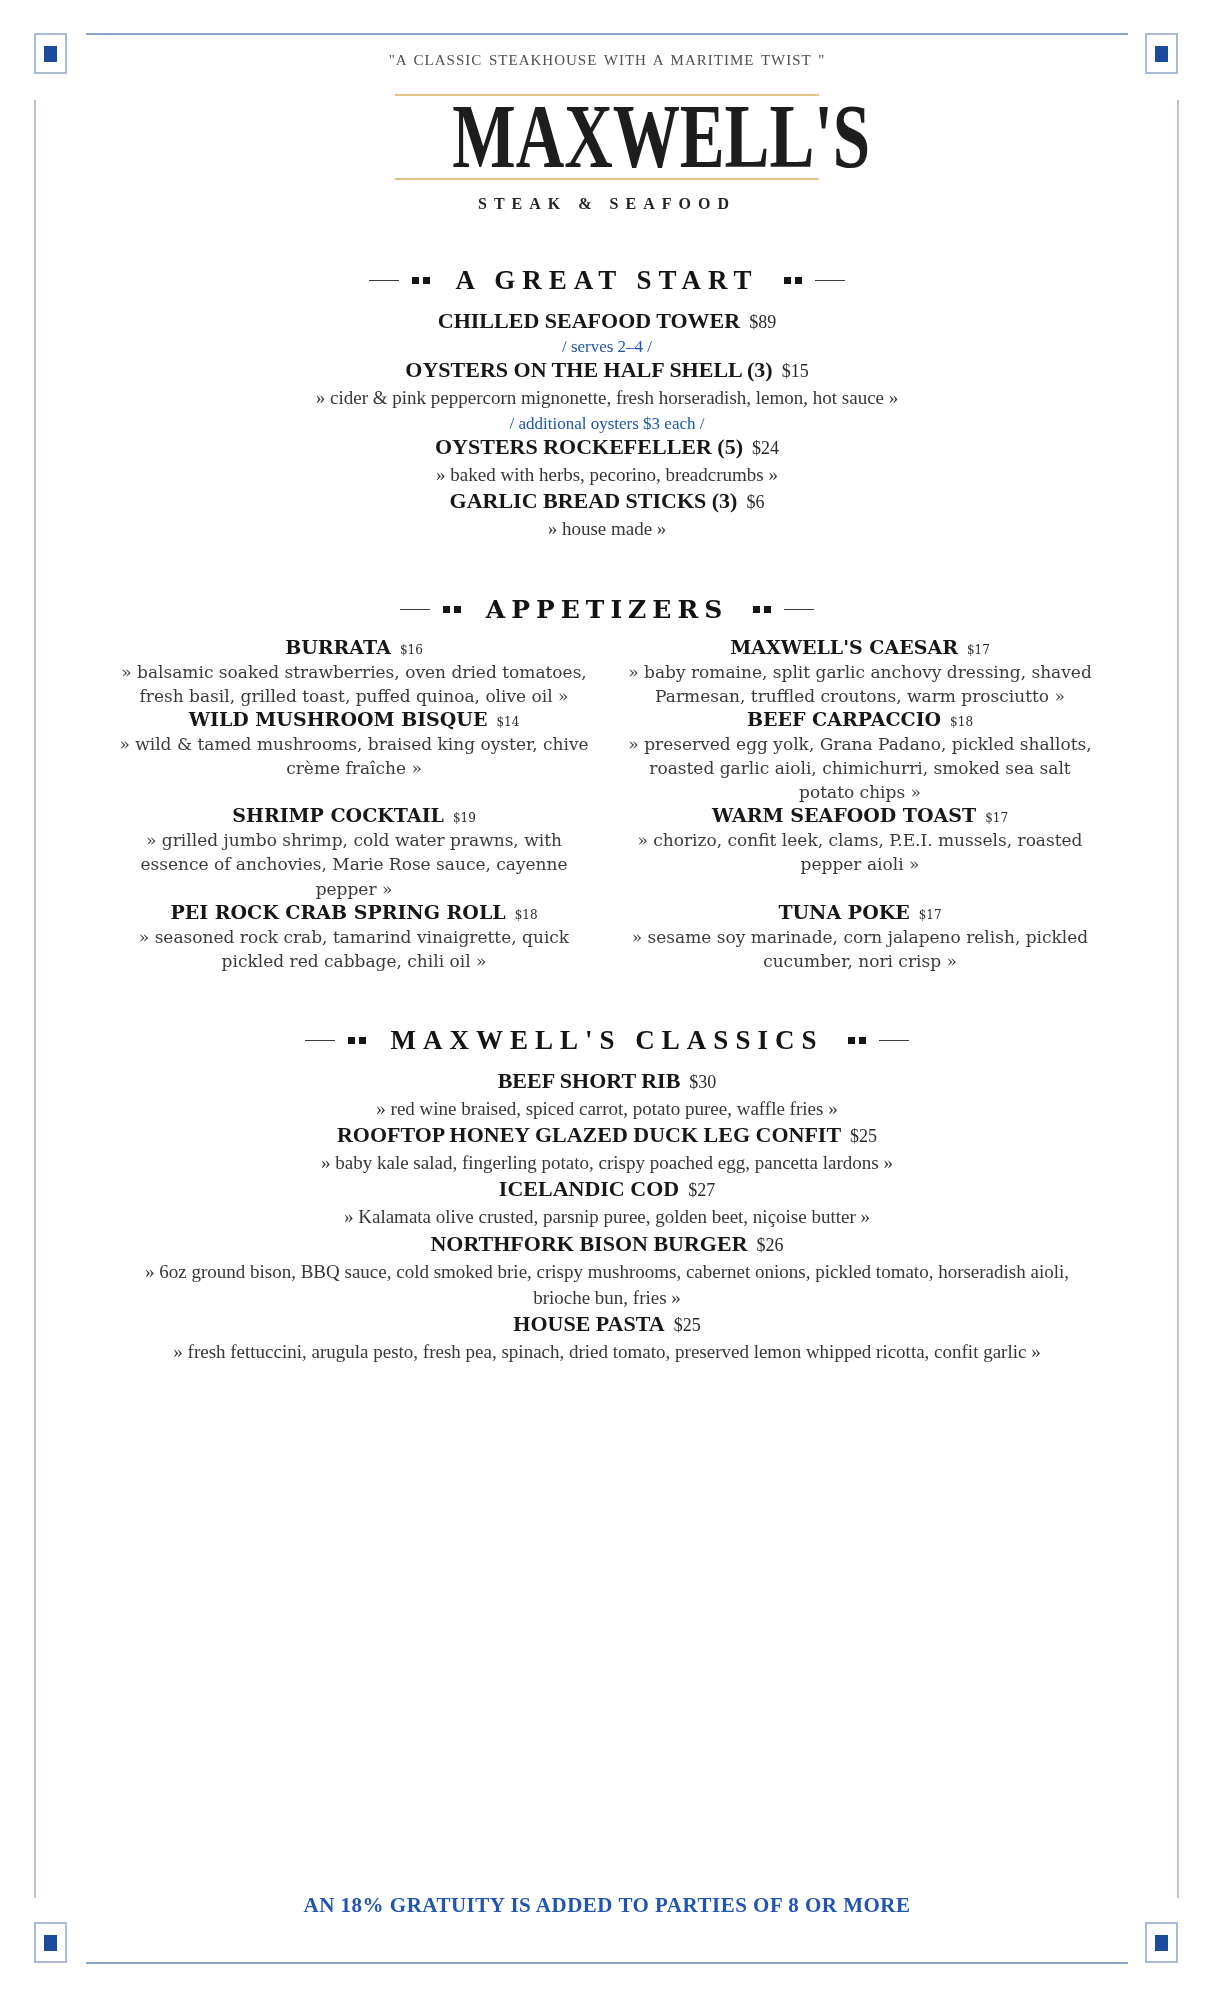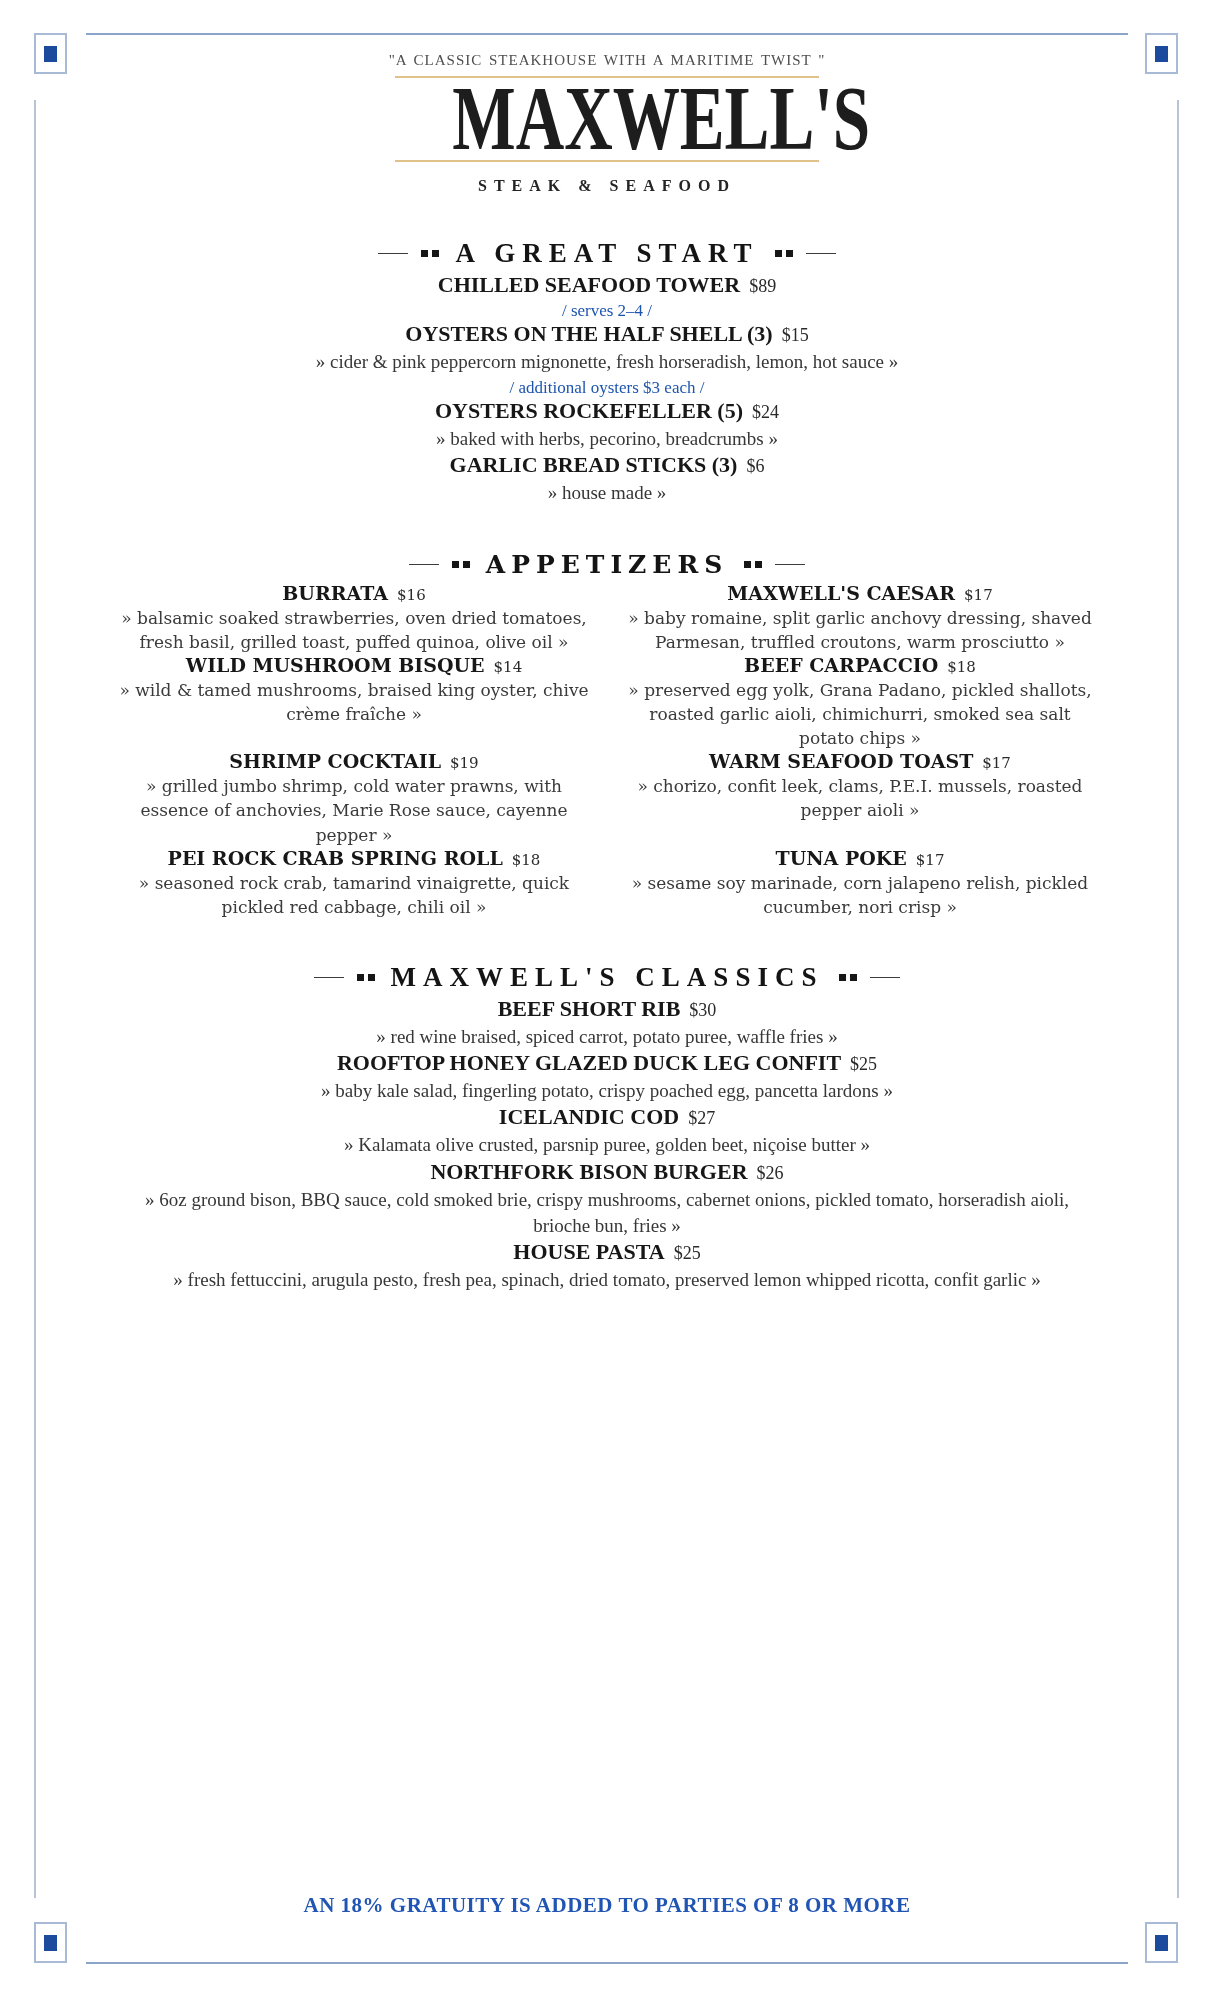--- a/index.html
+++ b/index.html
@@ -24,48 +24,48 @@
   .corner.tl{left:34px;top:33px;}
   .corner.tr{left:1145px;top:33px;}
   .corner.bl{left:34px;top:1922px;}
   .corner.br{left:1145px;top:1922px;}
 
   
   .content{position:absolute;left:0;right:0;top:0;text-align:center;}
 
   .tagline{padding-top:52px;font-size:15px;letter-spacing:1px;word-spacing:2px;color:#4e4e4e;}
 
-  .brand{width:424px;margin:7px auto 0;}
+  .brand{width:424px;margin:25px auto 0;}
   .brand .brule{height:2px;background:var(--gold,#e0c189);}
   .brand-name{
     font-weight:bold;font-size:92px;line-height:78px;padding:1px 0 3px;
     transform:scaleX(0.73);transform-origin:center;color:#1d1d1d;white-space:nowrap;
   }
   .brand-sub{margin-top:15px;font-size:16px;font-weight:bold;letter-spacing:7px;color:#242424;}
 
   .sec-head{display:flex;align-items:center;justify-content:center;gap:13px;margin-top:40px;}
   .sec-head .rule{width:30px;height:1px;background:#3c3c3c;}
   .sqs{display:flex;gap:4px;}
   .sqs i{width:7px;height:7px;background:#161616;}
-  .sec-title{margin:3px;font-size:27px;font-weight:bold;letter-spacing:7px;color:#141414;white-space:nowrap;text-align:right;}
+  .sec-title{margin:12px;font-size:27px;font-weight:bold;letter-spacing:7px;color:#141414;white-space:nowrap;text-align:right;}
   .menu-section.two-col .sec-title{font-family:"DejaVu Serif",serif;font-size:25px;letter-spacing:6px;}
 
   .menu-item{}
   .item-title{font-size:22px;font-weight:bold;color:#171717;}
   .item-price{font-size:18px;font-weight:normal;margin-left:9px;color:#2a2a2a;}
   .item-desc{font-size:19px;line-height:1.38;color:#373737;}
   .menu-section.single .item-desc{max-width:980px;margin:2px auto 0;}
   .item-note{margin-top:3px;font-size:17px;color:var(--note-blue,#1d55ae);}
 
   .menu-section.two-col .items{
     display:grid;grid-template-columns:1fr 1fr;column-gap:34px;
     width:978px;margin:0 auto;
   }
   .menu-section.two-col .item-title{font-family:"DejaVu Serif",serif;font-size:19px;}
-  .menu-section.two-col .item-price{font-size:15px;}
+  .menu-section.two-col .item-price{font-size:12px;}
   .menu-section.two-col .item-desc{font-family:"DejaVu Serif",serif;font-size:17px;line-height:1.42;color:#3a3a3a;margin-top:2px;}
 
   .footer-note{
     position:absolute;left:0;right:0;top:1893px;text-align:center;
     font-weight:bold;font-size:21px;letter-spacing:0.5px;color:var(--accent-blue,#2155b4);
   }
 </style>
 </head>
 <body>
 

